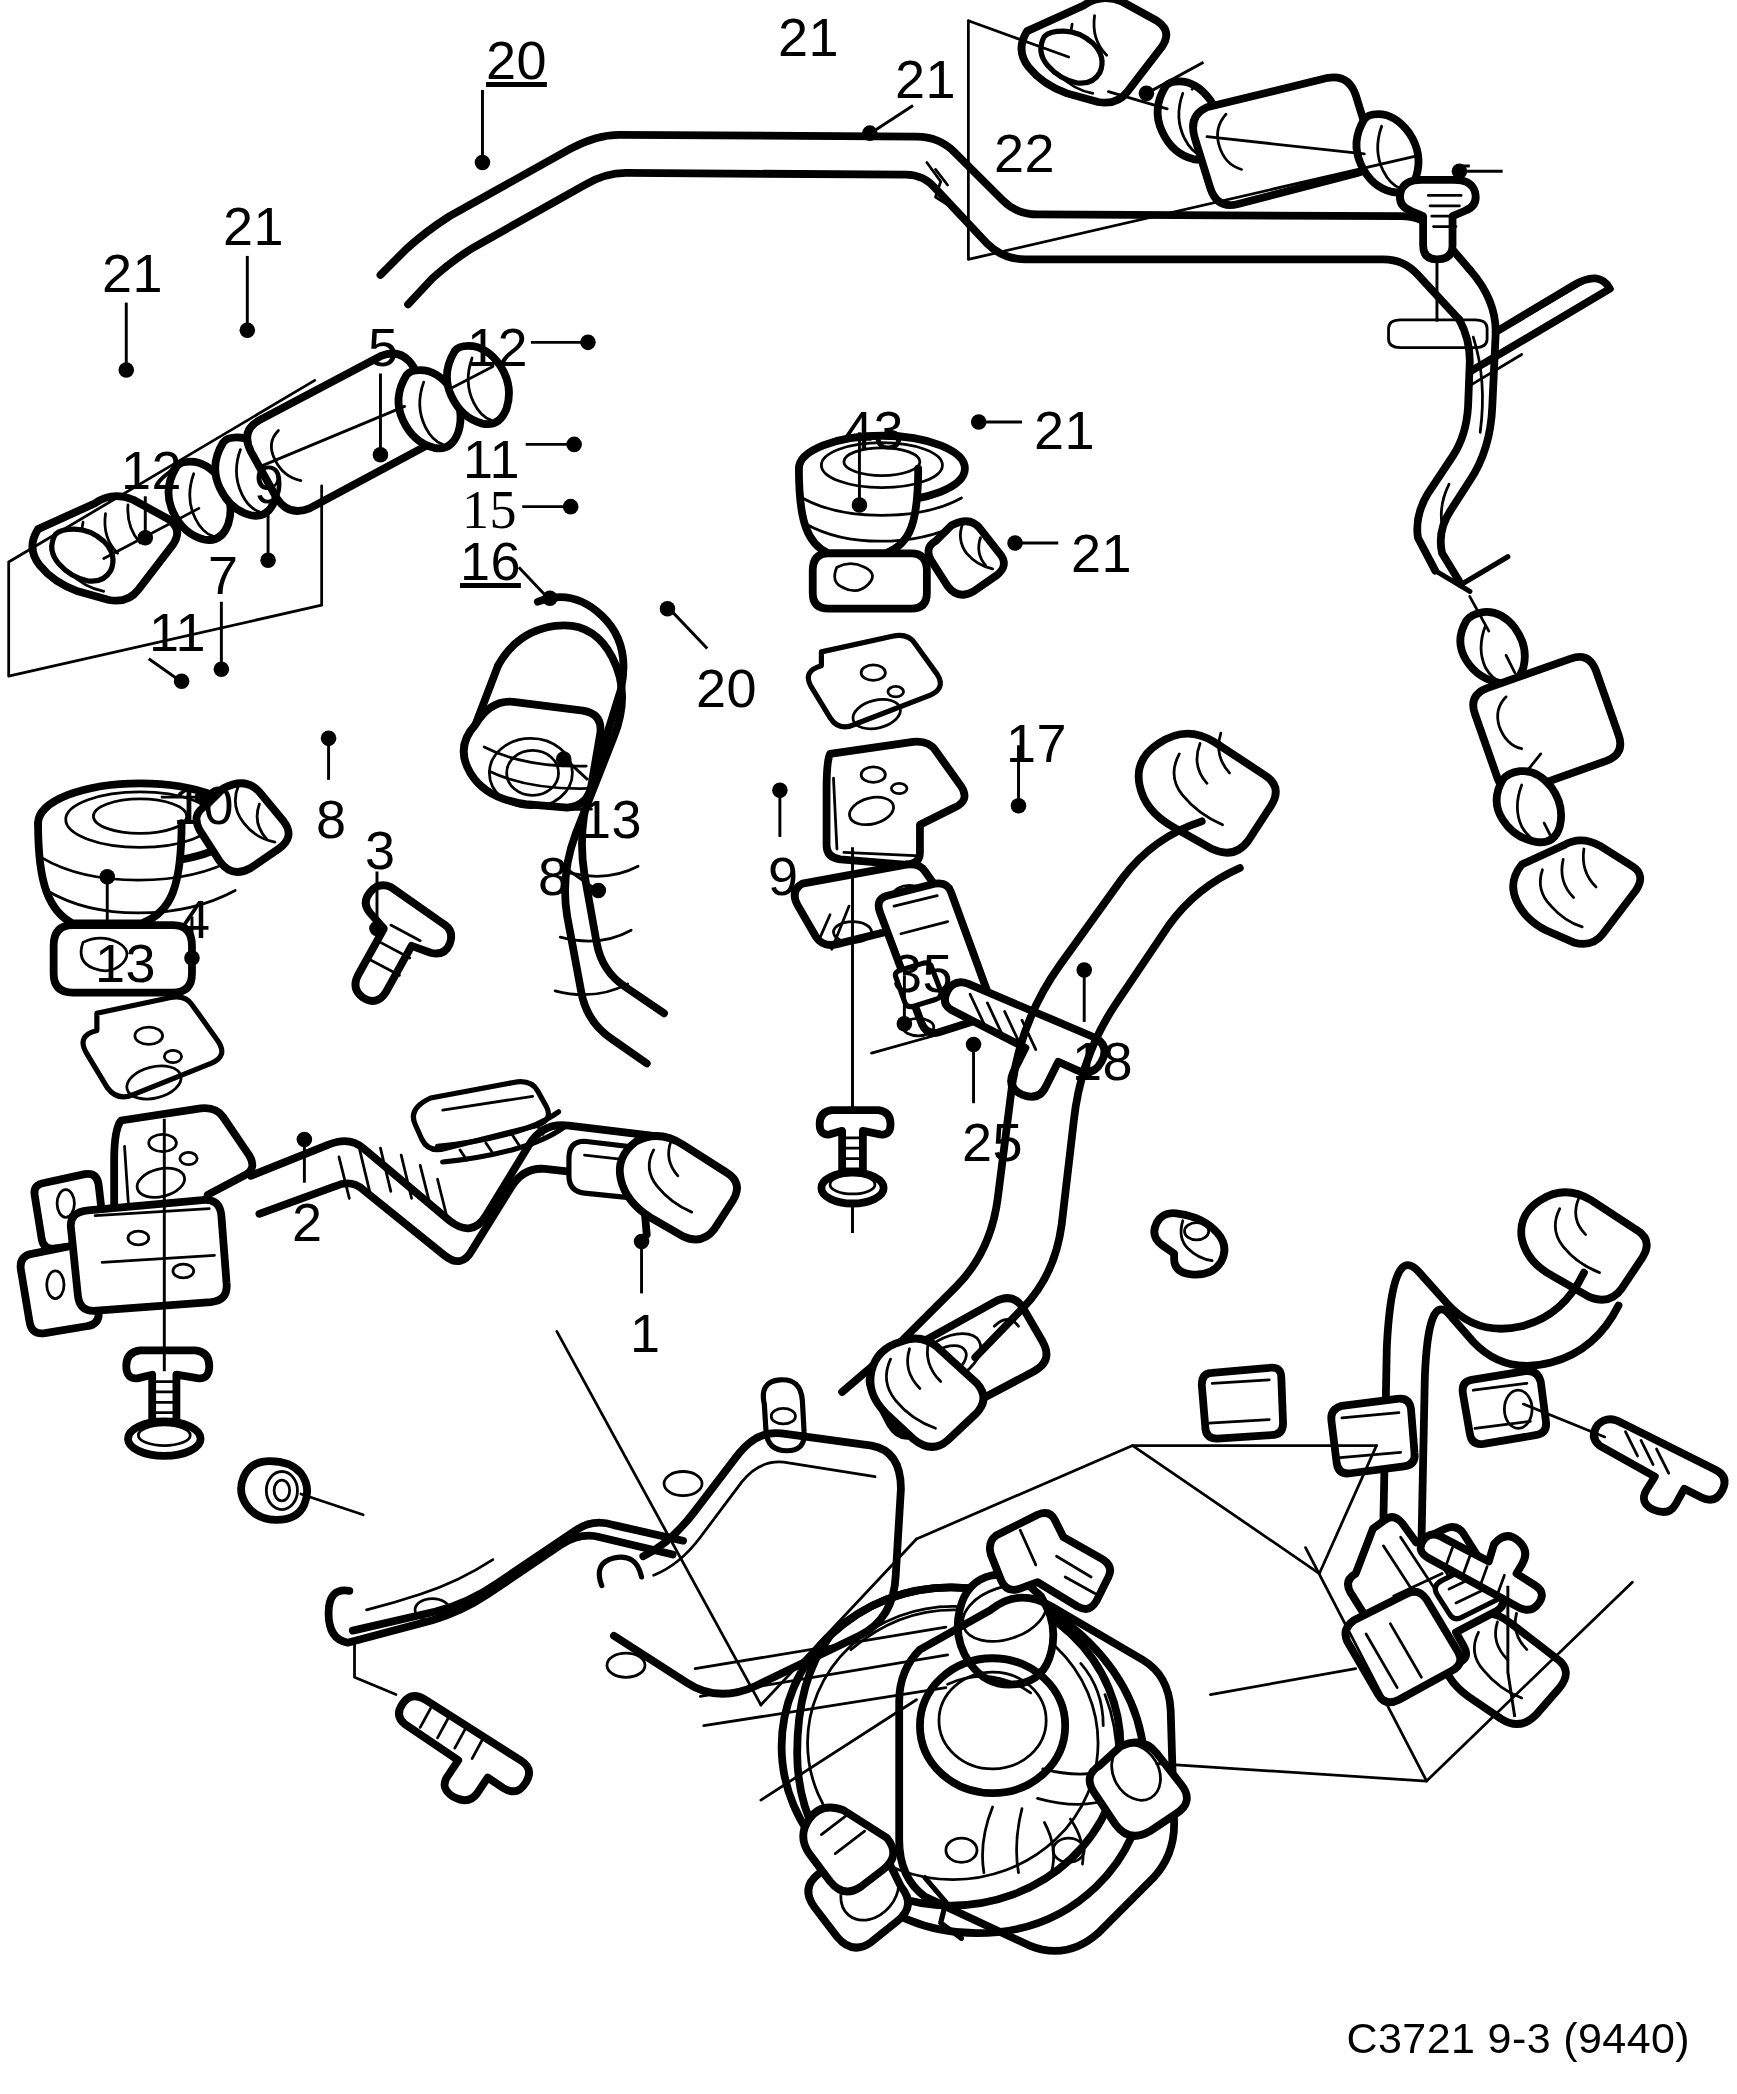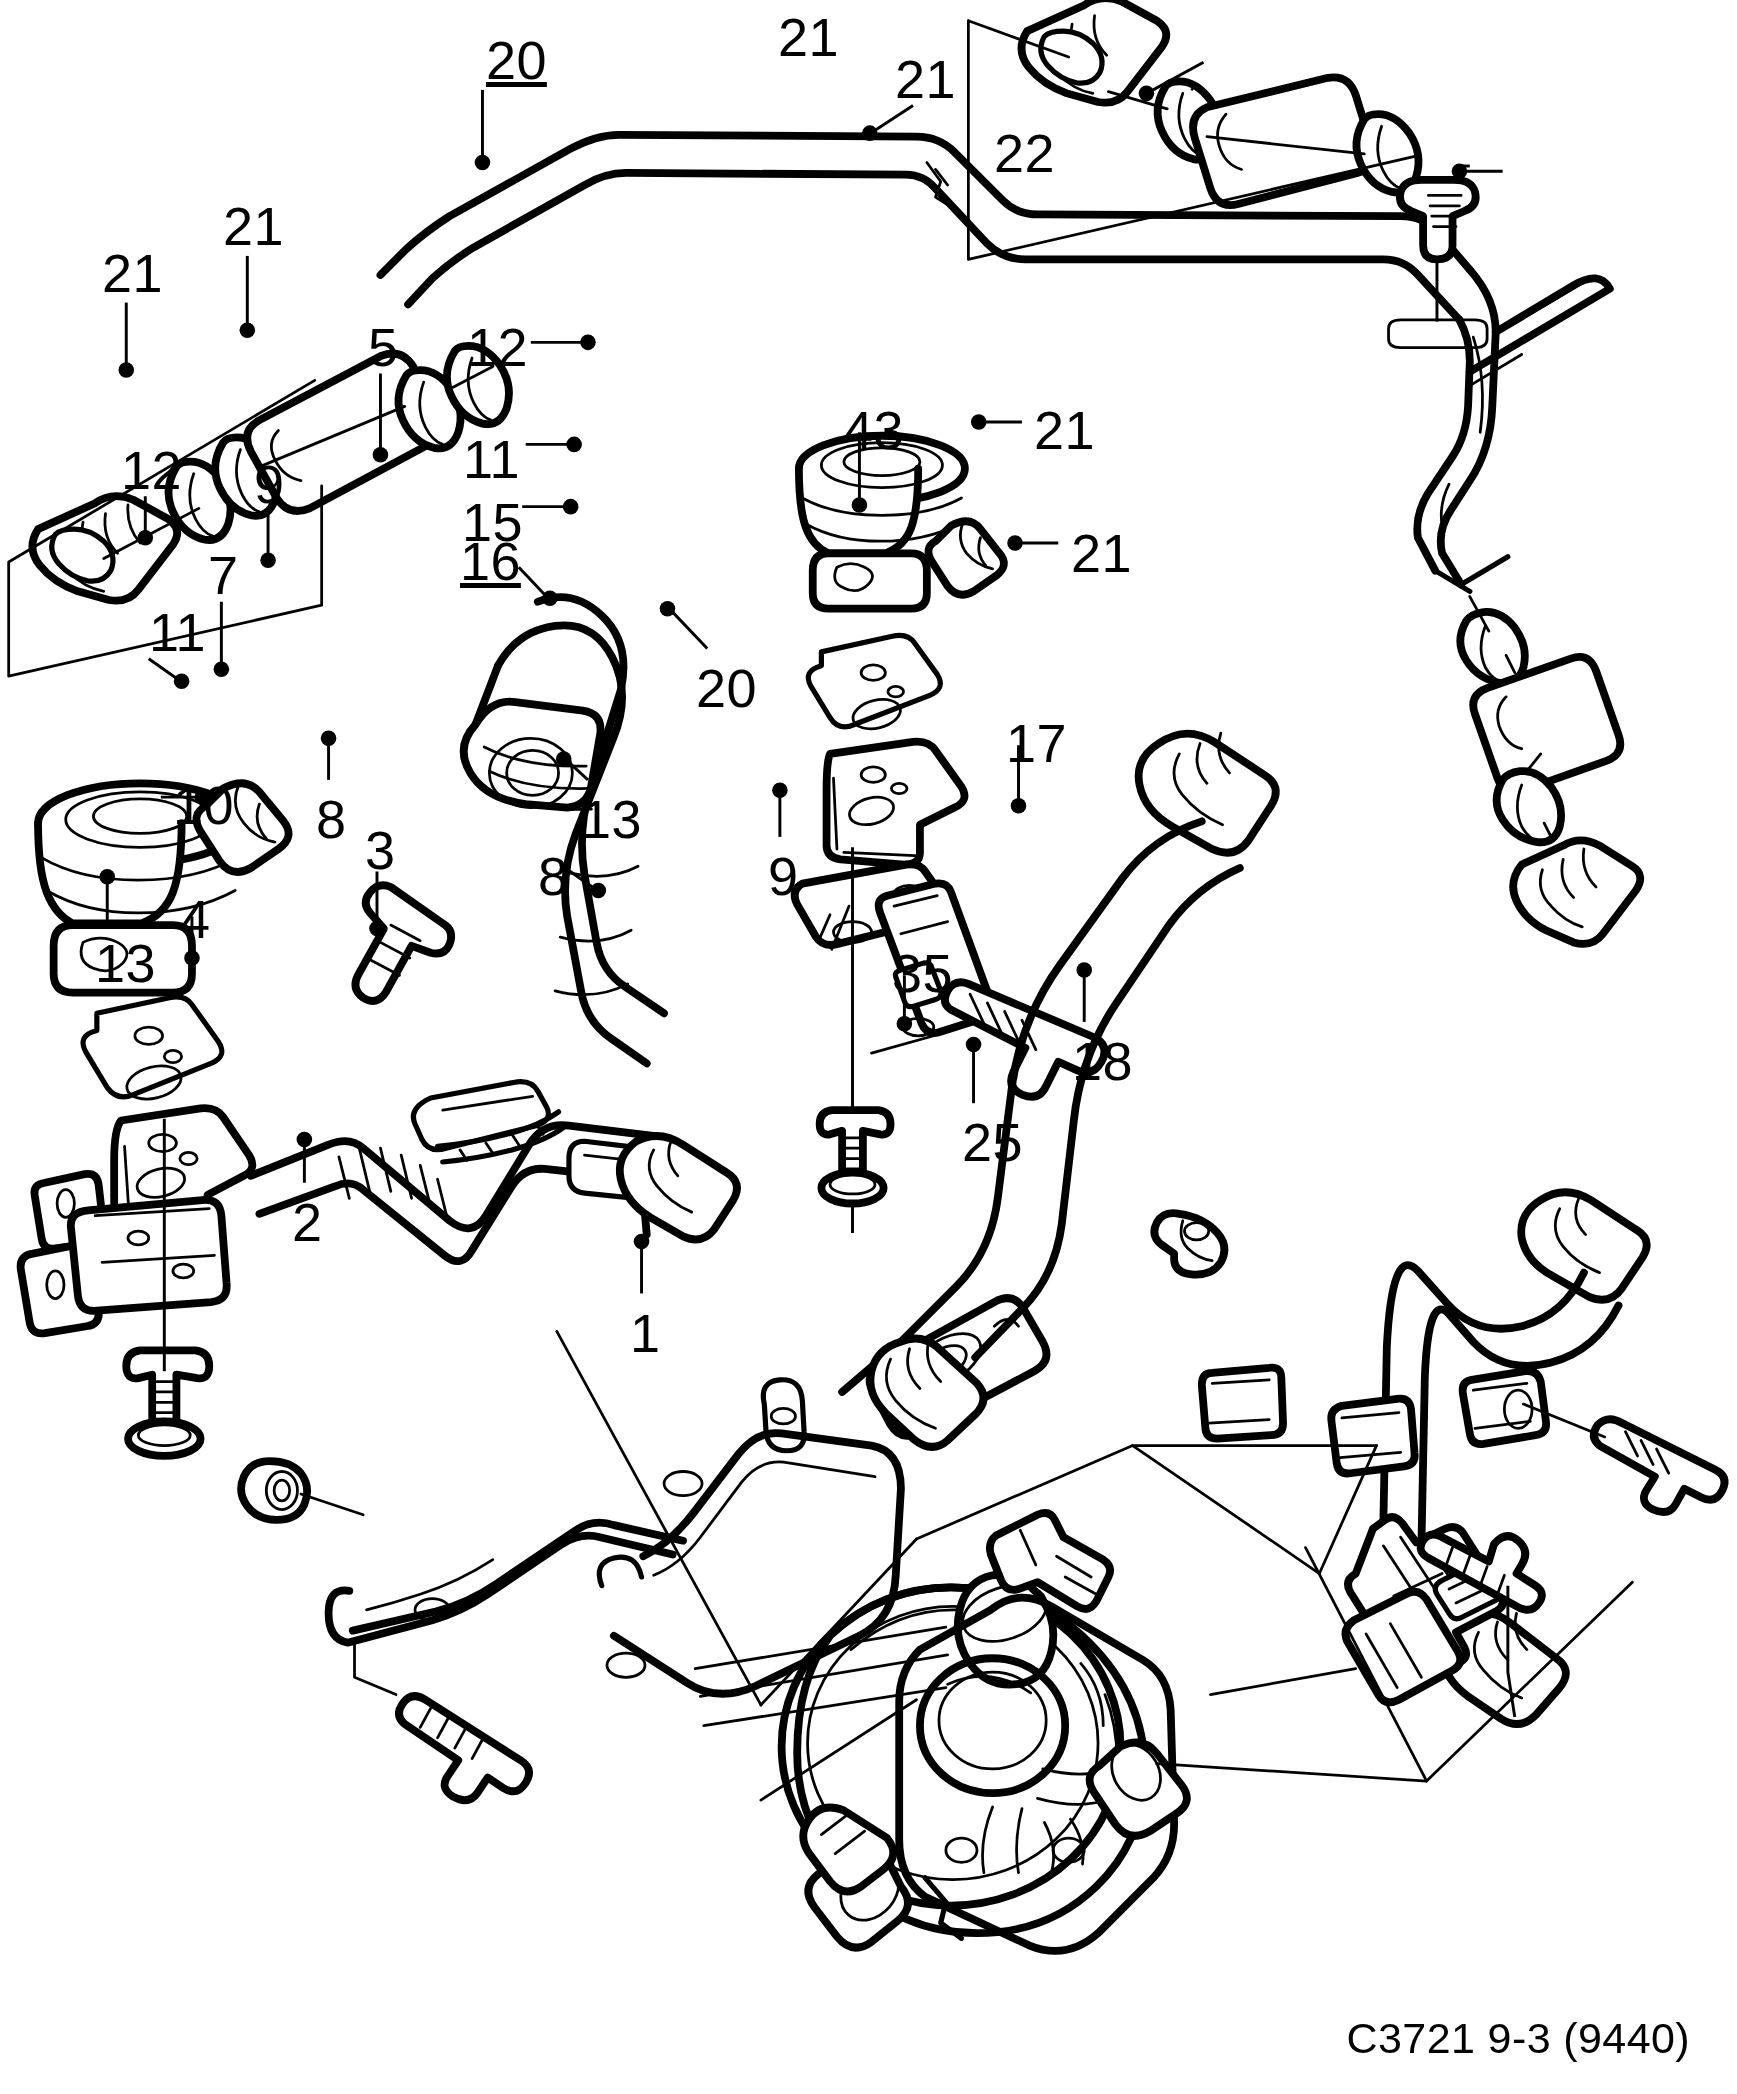--- a/index.html
+++ b/index.html
@@ -568,21 +568,21 @@
   <div class="callout" style="left:994px;top:126px;">22</div>
   <div class="callout" style="left:223px;top:199px;">21</div>
   <div class="callout" style="left:102px;top:246px;">21</div>
   <div class="callout" style="left:467px;top:320px;">12</div>
   <div class="callout" style="left:368px;top:320px;">5</div>
   <div class="callout" style="left:843px;top:403px;">43</div>
   <div class="callout" style="left:1034px;top:403px;">21</div>
   <div class="callout" style="left:463px;top:432px;">11</div>
   <div class="callout" style="left:121px;top:443px;">12</div>
   <div class="callout" style="left:254px;top:457px;">9</div>
-  <div class="callout" style="left:462px;top:495px;">15</div>
+  <div class="callout" style="left:462px;top:483px;font-family:Liberation Serif, serif;">15</div>
   <div class="callout" style="left:460px;top:534px;text-decoration:underline;">16</div>
   <div class="callout" style="left:1071px;top:526px;">21</div>
   <div class="callout" style="left:208px;top:548px;">7</div>
   <div class="callout" style="left:149px;top:605px;">11</div>
   <div class="callout" style="left:696px;top:661px;">20</div>
   <div class="callout" style="left:1006px;top:716px;">17</div>
   <div class="callout" style="left:173px;top:778px;">10</div>
   <div class="callout" style="left:316px;top:792px;">8</div>
   <div class="callout" style="left:581px;top:792px;">13</div>
   <div class="callout" style="left:365px;top:823px;">3</div>

